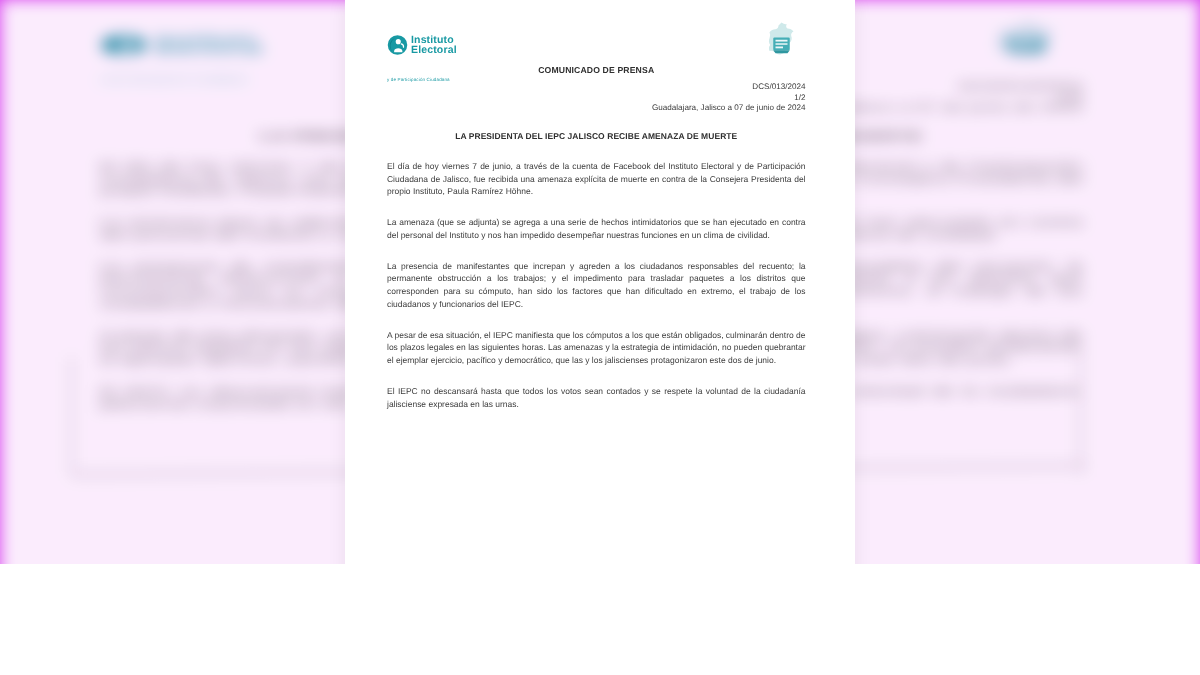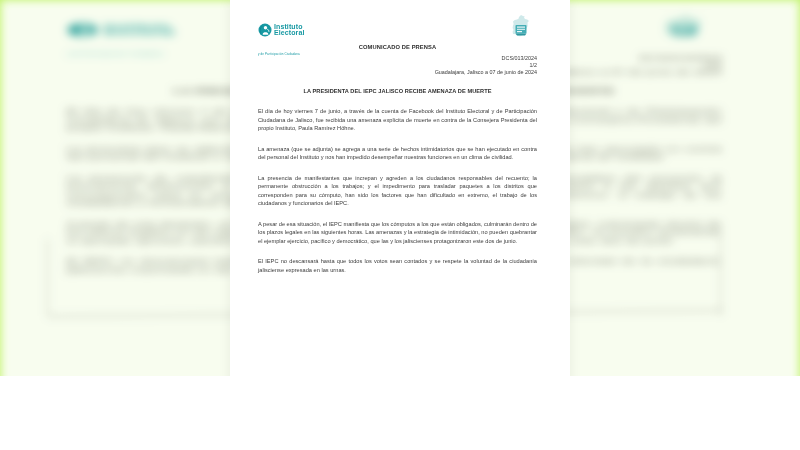--- a/index.html
+++ b/index.html
@@ -1,21 +1,21 @@
 <!DOCTYPE html>
 <html style="--brand-teal: #1899a3; --text-dark: #3c3c3c;"><head>
 <meta charset="utf-8">
 <style>
   :root{
     --brand-teal:#1899a3;
     --text-dark:#3c3c3c;
   }
   html,body{margin:0;padding:0;background:#ffffff;}
   body{font-family:"Liberation Sans", sans-serif; width:800px; height:450px; overflow:hidden;}
-  .stage{position:relative;width:800px;height:376px;background:#bef264;overflow:hidden;}
+  .stage{position:relative;width:800px;height:376px;background:#d946ef;overflow:hidden;}
 
   
   .backdrop{position:absolute;inset:0;filter:blur(5px);opacity:0.9;}
   .backdrop .bg-copy{transform:scaleX(2.35);transform-origin:50% 0;box-shadow:none;}
   .edge-b{position:absolute;left:48px;top:312px;width:676px;height:3px;background:#dcdcdc;transform:rotate(-0.5deg);}
   .edge-l{position:absolute;left:46px;top:238px;width:3px;height:78px;background:#e4e4e4;}
   .edge-r{position:absolute;left:719px;top:228px;width:3px;height:88px;background:#e4e4e4;}
 
   
   .page{position:absolute;left:230px;top:0;width:340px;height:450px;background:#ffffff;

